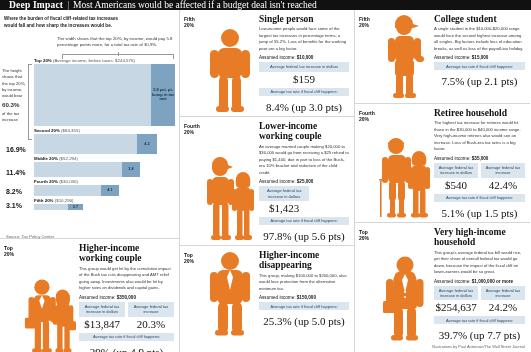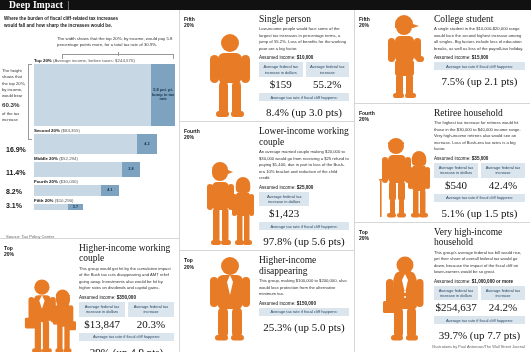--- a/index.html
+++ b/index.html
@@ -70,21 +70,21 @@
   .source { font-size: 4.2px; color: #666; padding: 2px 0 0 4px; }
 
   
   .panel { display: flex; padding: 4px 5px 3px 4px; position: relative; }
   .panel-quint {
     width: 20px; flex: none; font-size: 5px; font-weight: bold; line-height: 1.25; color: #111; padding-top: 2px;
   }
   .panel-fig { width: 52px; flex: none; display: flex; align-items: flex-end; justify-content: center; }
   .panel-body { flex: 1; padding-left: 3px; }
   .panel-title {
-    font-family: "Liberation Serif", serif; font-size: 9.5px; font-weight: normal; line-height: 1.1; color: #111;
+    font-family: "Liberation Serif", serif; font-size: 9.5px; font-weight: bold; line-height: 1.1; color: #111;
     margin-bottom: 2px;
   }
   .panel-desc { font-size: 4.2px; line-height: 1.55; color: #333; margin-bottom: 3px; }
   .panel-income { font-size: 4.6px; color: #111; margin-bottom: 2px; }
   .panel-income b { font-weight: bold; }
   .stats { display: flex; gap: 3px; }
   .stat { flex: 1; text-align: center; }
   .stat.single { flex: none; width: 56%; }
   .stat-head {
     background: #dbe5ee; color: #2b4a63; font-size: 4px; line-height: 1.35; padding: 2px 1px;
@@ -104,20 +104,21 @@
   svg.fig { display: block; }
 </style>
 </head>
 <body>
 
 <div class="page">
 
   <div class="headline">
     <span class="hl-strong">Deep Impact</span>
     <span class="hl-bar">|</span>
+    <span class="hl-sub">Most Americans would be affected if a budget deal isn't reached</span>
   </div>
 
   <div class="grid">
 
     <div class="col-left">
 
       <div class="cellbox chart-wrap">
         <div class="chart-intro">Where the burden of fiscal cliff-related tax increases would fall and how sharp the increases would be.</div>
 
         <div class="callout-top">The width shows that the top 20%, by income, would pay 5.8 percentage points more, for a total tax rate of 30.9%.</div>
@@ -240,24 +241,20 @@
     <div class="panel-body">
       <div class="panel-title">Single person</div>
       <div class="panel-desc">Low-income people would face some of the largest tax increases in percentage terms, a jump of 55.2%. Loss of benefits for the working poor are a big factor.</div>
       <div class="panel-income">Assumed income: <b>$10,000</b></div>
       <div class="stats">
         <div class="stat ">
           <div class="stat-head">Average federal tax increase in dollars</div>
           <div class="stat-val">$159</div>
         </div>
 
-        <div class="stat">
-          <div class="stat-head">Average federal tax increase</div>
-          <div class="stat-val">55.2%</div>
-        </div>
       </div>
       <div class="rate-head">Average tax rate if fiscal cliff happens:</div>
       <div class="rate-val">8.4% (up 3.0 pts)</div>
     </div>
         </div>
       <div class="cellbox panel" id="panel-slot-2">
     <div class="panel-quint">Fourth 20%</div>
     <div class="panel-fig">
             <svg class="fig" width="52" height="86" viewBox="0 0 52 86">
         <circle cx="16" cy="12" r="8" fill="#e87b26"></circle>

